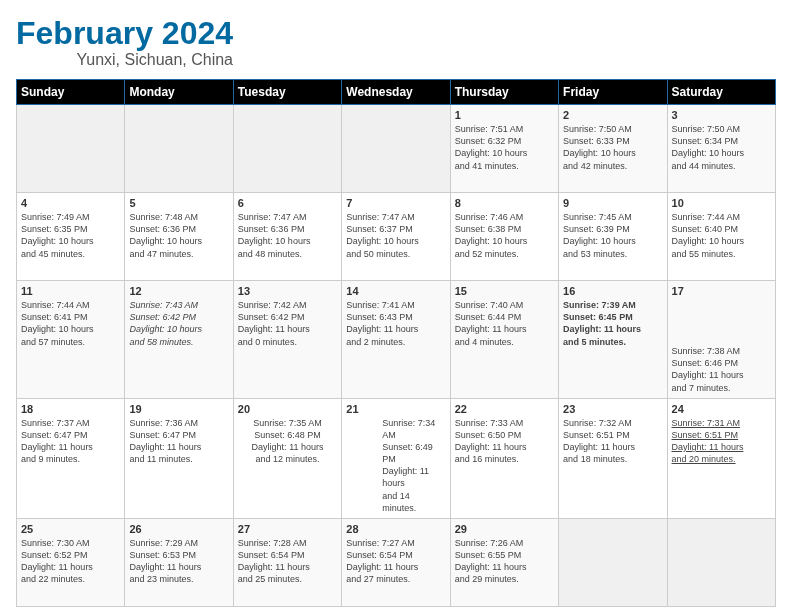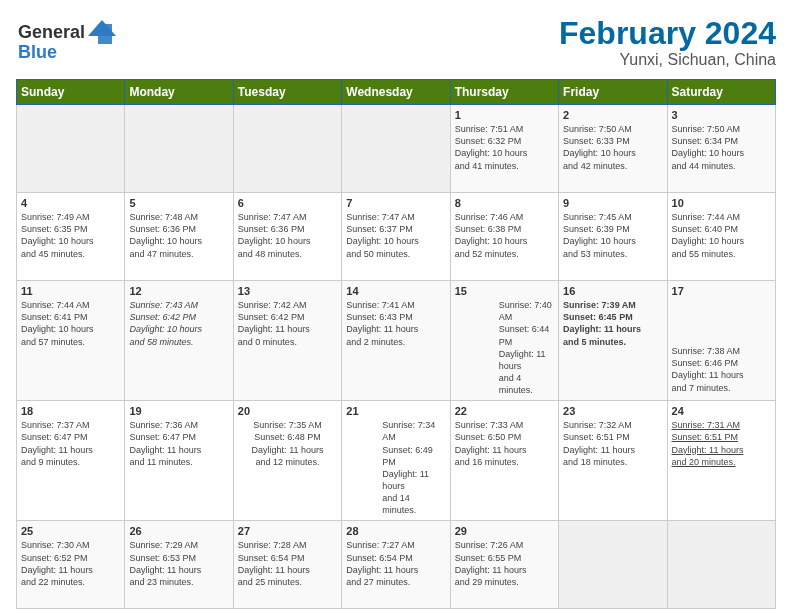--- a/index.html
+++ b/index.html
@@ -40,21 +40,21 @@
       font-size: 16px;
       font-weight: normal;
       color: #555;
     }
     table {
       width: 100%;
       border-collapse: collapse;
       table-layout: fixed;
     }
     thead th {
-      background-color: #4d7c0f;
+      background-color: #000000;
       color: white;
       font-size: 12px;
       font-weight: bold;
       padding: 5px 4px;
       text-align: left;
       border: 1px solid #2266a8;
     }
     tbody td {
       vertical-align: top;
       border: 1px solid #ccc;
@@ -84,30 +84,20 @@
     }
     .empty {
       background-color: #f0f0f0 !important;
     }
   </style>
 </head>
 <body>
 
 <div class="page">
   <div class="header">
-    <div class="logo">
-      <div>
-        <svg width="110" height="48" viewBox="0 0 110 48">
-          <text x="2" y="22" font-family="Arial" font-size="18" font-weight="bold" fill="#333">General</text>
-          <text x="2" y="42" font-family="Arial" font-size="18" font-weight="bold" fill="#2e7bc4">Blue</text>
-          <polygon points="82,8 96,8 96,28 82,28" fill="#2e7bc4" opacity="0.9"></polygon>
-          <polygon points="86,4 100,20 72,20" fill="#2e7bc4"></polygon>
-        </svg>
-      </div>
-    </div>
     <div class="title-area">
       <h1>February 2024</h1>
       <h2>Yunxi, Sichuan, China</h2>
     </div>
   </div>
 
   <table>
     <thead>
       <tr>
         <th>Sunday</th>
@@ -222,21 +212,21 @@
           </td>
           <td>
             <span class="day-num">14</span>
             <div class="day-info" style="white-space: pre-line;">Sunrise: 7:41 AM
 Sunset: 6:43 PM
 Daylight: 11 hours
 and 2 minutes.</div>
           </td>
           <td>
             <span class="day-num">15</span>
-            <div class="day-info" style="white-space: pre-line; margin-left: 44px;">Sunrise: 7:40 AM
+            <div class="day-info" style="white-space: pre-line;">Sunrise: 7:40 AM
 Sunset: 6:44 PM
 Daylight: 11 hours
 and 4 minutes.</div>
           </td>
           <td>
             <span class="day-num">16</span>
             <div class="day-info" style="white-space: pre-line; font-weight: bold;">Sunrise: 7:39 AM
 Sunset: 6:45 PM
 Daylight: 11 hours
 and 5 minutes.</div>

